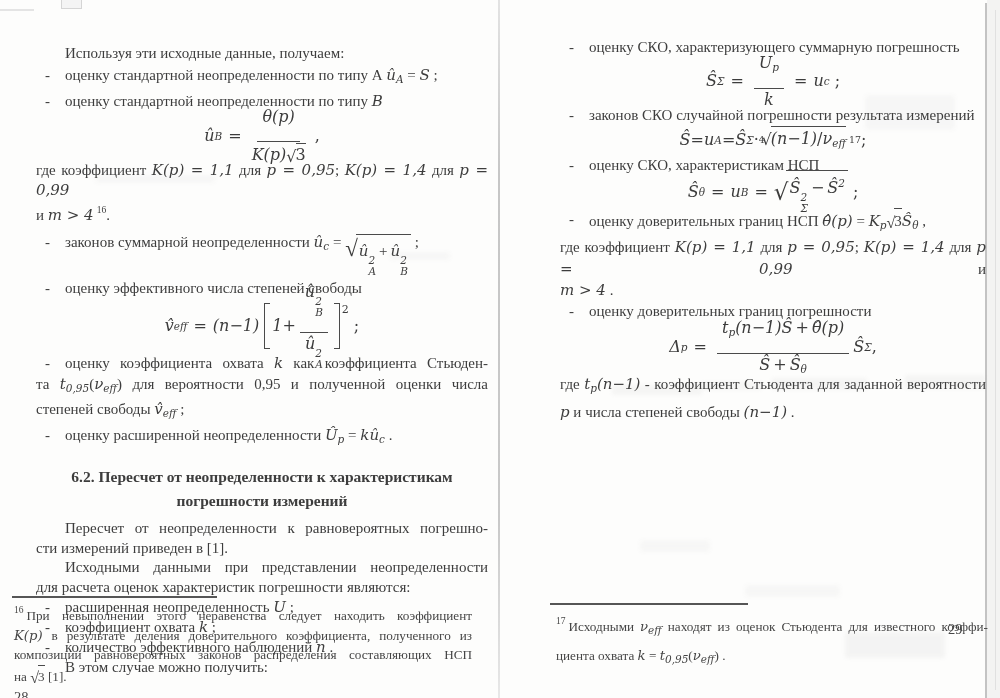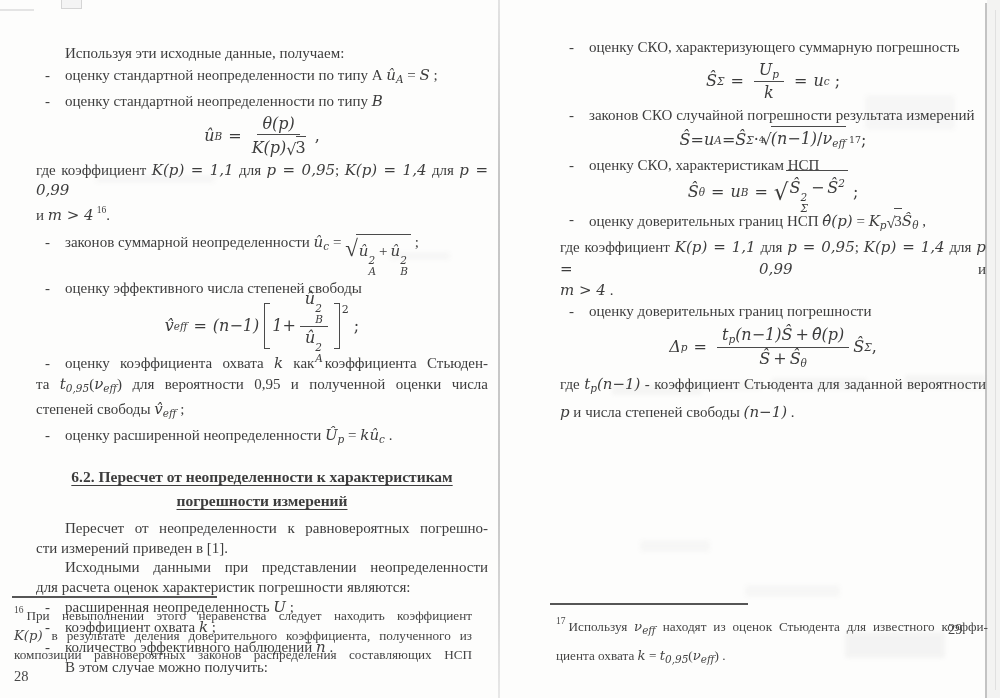--- a/index.html
+++ b/index.html
@@ -31,34 +31,34 @@
   .fnsup2{font-size:9.5px;vertical-align:7px;margin-left:3px;}
   .ss{display:inline-flex;flex-direction:column;align-items:flex-start;font-size:10.5px;line-height:1.05;
       vertical-align:-8px;font-family:"DejaVu Serif",serif;font-style:italic;}
   .ss span{display:block;}
   .disp{display:flex;justify-content:center;align-items:center;font-size:16px;color:#3c3c3c;
         font-family:"DejaVu Serif",serif;}
   .eq{margin:0 6px;font-style:normal;}
   .pm{margin:0 3px;font-style:normal;}
   .tail{margin-left:5px;font-style:normal;}
   .frac{display:inline-flex;flex-direction:column;align-items:center;vertical-align:middle;margin:0 4px;line-height:1.2;}
-  .frac .num{border-bottom:1.2px solid #4a4a4a;padding:0 5px 1px;white-space:nowrap;}
+  .frac .num{border-bottom:1.2px solid #4a4a4a;padding:0 5px 14px;white-space:nowrap;}
   .frac .den{padding-top:1px;white-space:nowrap;}
   .radsign{font-size:23px;line-height:1;vertical-align:-9px;font-style:normal;margin-right:-2px;}
   .radsign.s{font-size:16px;vertical-align:-2px;margin-right:-1px;}
   .olg{border-top:1.1px solid #4a4a4a;padding:1px 3px 0;display:inline-block;vertical-align:-9px;}
   .olg2{border-top:1.1px solid #4a4a4a;padding-top:1px;display:inline-block;}
   .ridx{font-size:9px;vertical-align:7px;margin-right:-3px;font-style:normal;}
   .brk{align-self:stretch;width:5px;margin:2px 2px;border:1.6px solid #4a4a4a;}
   .brk.l{border-right:none;margin-left:5px;}
   .brk.r{border-left:none;}
   .bsup{align-self:flex-start;font-size:11px;margin-top:-2px;}
   
   .head{text-align:center;font-weight:bold;font-size:15.5px;line-height:24px;}
-  .head .hu{text-decoration:underline;text-underline-offset:3px;}
+  .head .hu{text-underline-offset:3px;}
   
   .fnsep{position:absolute;height:1.5px;background:#565656;}
   .fnote{position:absolute;font-size:13.2px;color:#454545;}
   .fl{line-height:19.5px;}
   .fl26{line-height:26px;}
   .pgnum{font-size:14.5px;color:#474747;margin-top:3px;}
   .pgnum-abs{position:absolute;font-size:14.5px;color:#474747;}
 </style>
 </head>
 <body>
@@ -157,20 +157,21 @@
     <div class="line bullet" style="line-height:16.5px"><span class="dash">-</span><span>количество эффективного наблюдений </span><span class="m">n</span><span> .</span></div>
 
     <div class="line ind" style="line-height:17px"><span>В этом случае можно получить:</span></div>
   </div>
 
   <div class="fnsep" style="left:12px;top:596px;width:205px"></div>
   <div class="fnote" style="left:14px;top:601px;width:458px">
     <div class="fl jl"><span class="fnsup">16</span><span>При невыполнении этого неравенства следует находить коэффициент</span></div>
     <div class="fl jl"><span class="m">K(p)</span><span> в результате деления доверительного коэффициента, полученного из</span></div>
     <div class="fl jl"><span>композиции равновероятных законов распределения составляющих НСП</span></div>
+    <div class="fl"><span>на </span><span class="radsign s">√</span><span class="olg2">3</span><span> [1].</span></div>
     <div class="pgnum">28</div>
   </div>
 
   <div class="col col-right">
 
     <div class="line bullet"><span class="dash">-</span><span>оценку СКО, характеризующего суммарную погрешность</span></div>
 
     <div class="disp" style="height:44px;margin:1px 0">
         <span class="m">Ŝ</span>
         <span class="sb">Σ</span>
@@ -239,18 +240,18 @@
         <span class="sb">Σ</span>
         <span>,</span>
       </div>
 
     <div class="line jl" style="line-height:24px"><span>где </span><span class="m">t</span><span class="sb">p</span><span class="m">(n−1)</span><span> - коэффициент Стьюдента для заданной вероятности</span></div>
     <div class="line" style="line-height:24px"><span class="m">p</span><span> и числа степеней свободы </span><span class="m">(n−1)</span><span> .</span></div>
   </div>
 
   <div class="fnsep" style="left:550px;top:603px;width:198px"></div>
   <div class="fnote" style="left:556px;top:608px;width:432px">
-    <div class="fl26 jl"><span class="fnsup">17</span><span>Используя </span><span class="m">ν</span><span class="sb">eff</span><span> находят из оценок Стьюдента для известного коэффи-</span></div>
+    <div class="fl26 jl"><span class="fnsup">17</span><span>Исходными </span><span class="m">ν</span><span class="sb">eff</span><span> находят из оценок Стьюдента для известного коэффи-</span></div>
     <div class="fl26"><span>циента охвата </span><span class="m">k</span><span> = </span><span class="m">t</span><span class="sb">0,95</span><span>(</span><span class="m">ν</span><span class="sb">eff</span><span>)</span><span> .</span></div>
   </div>
   <div class="pgnum-abs" style="left:948px;top:621px">29</div>
 
 </div>
 
 </body></html>

